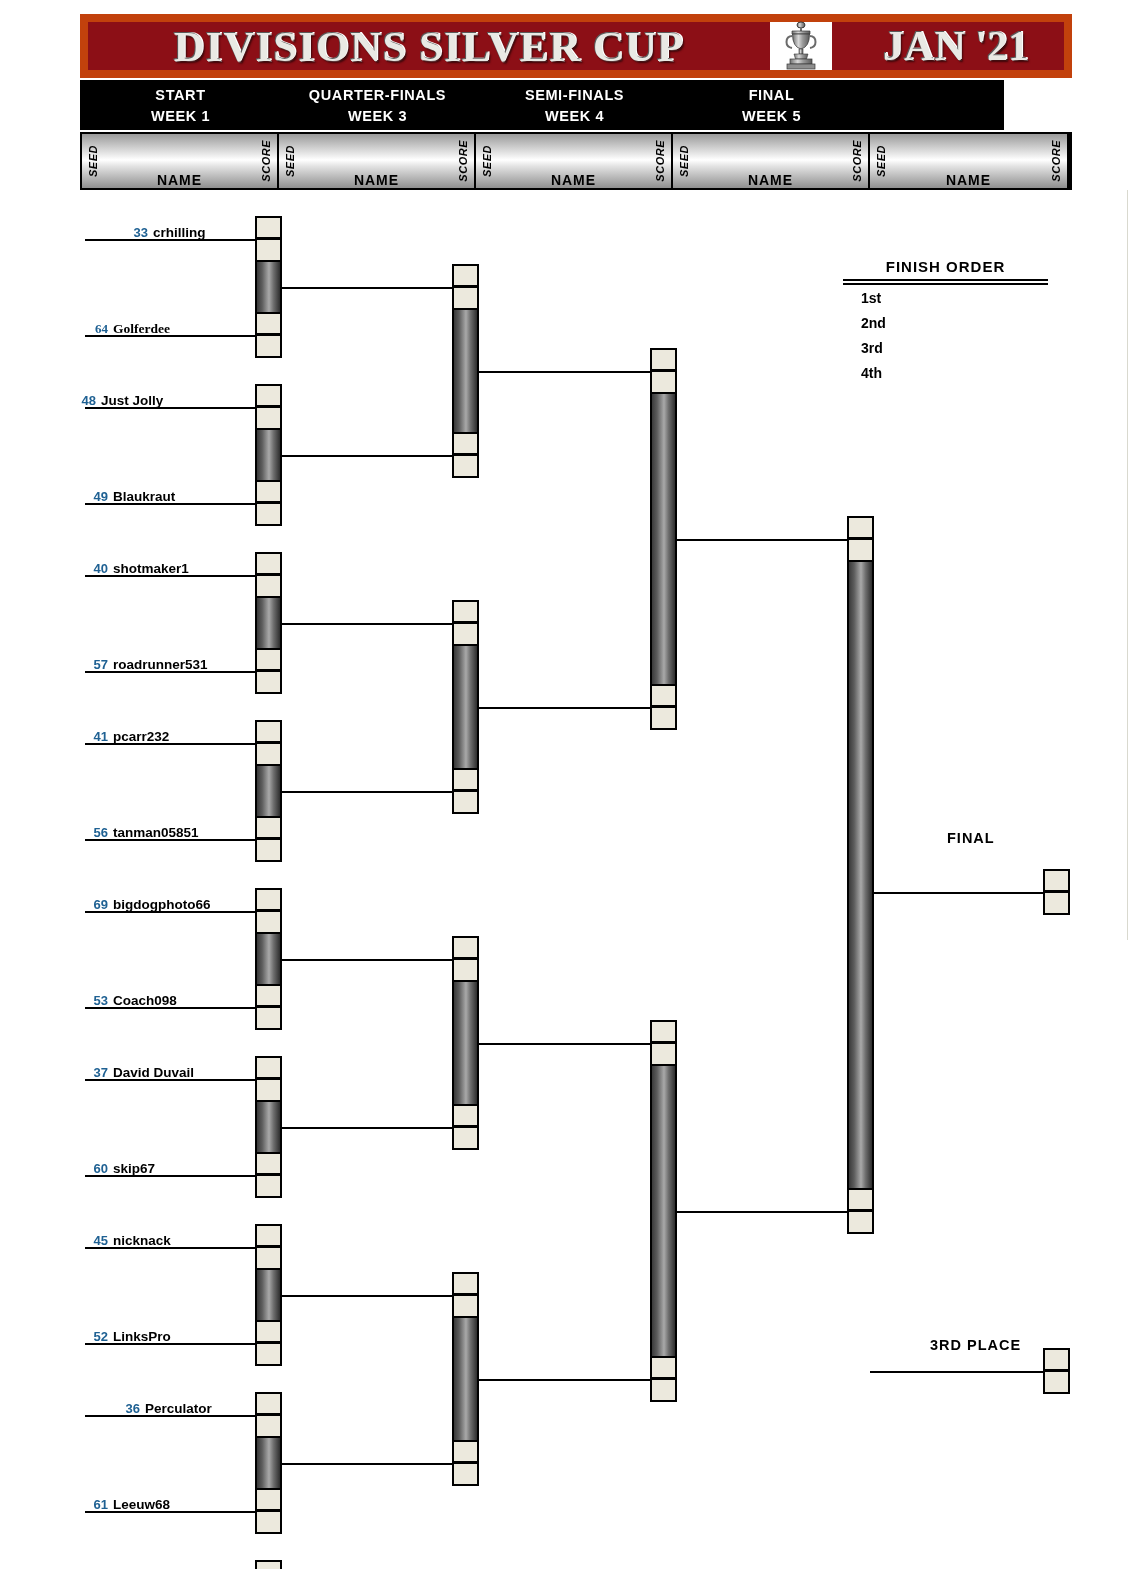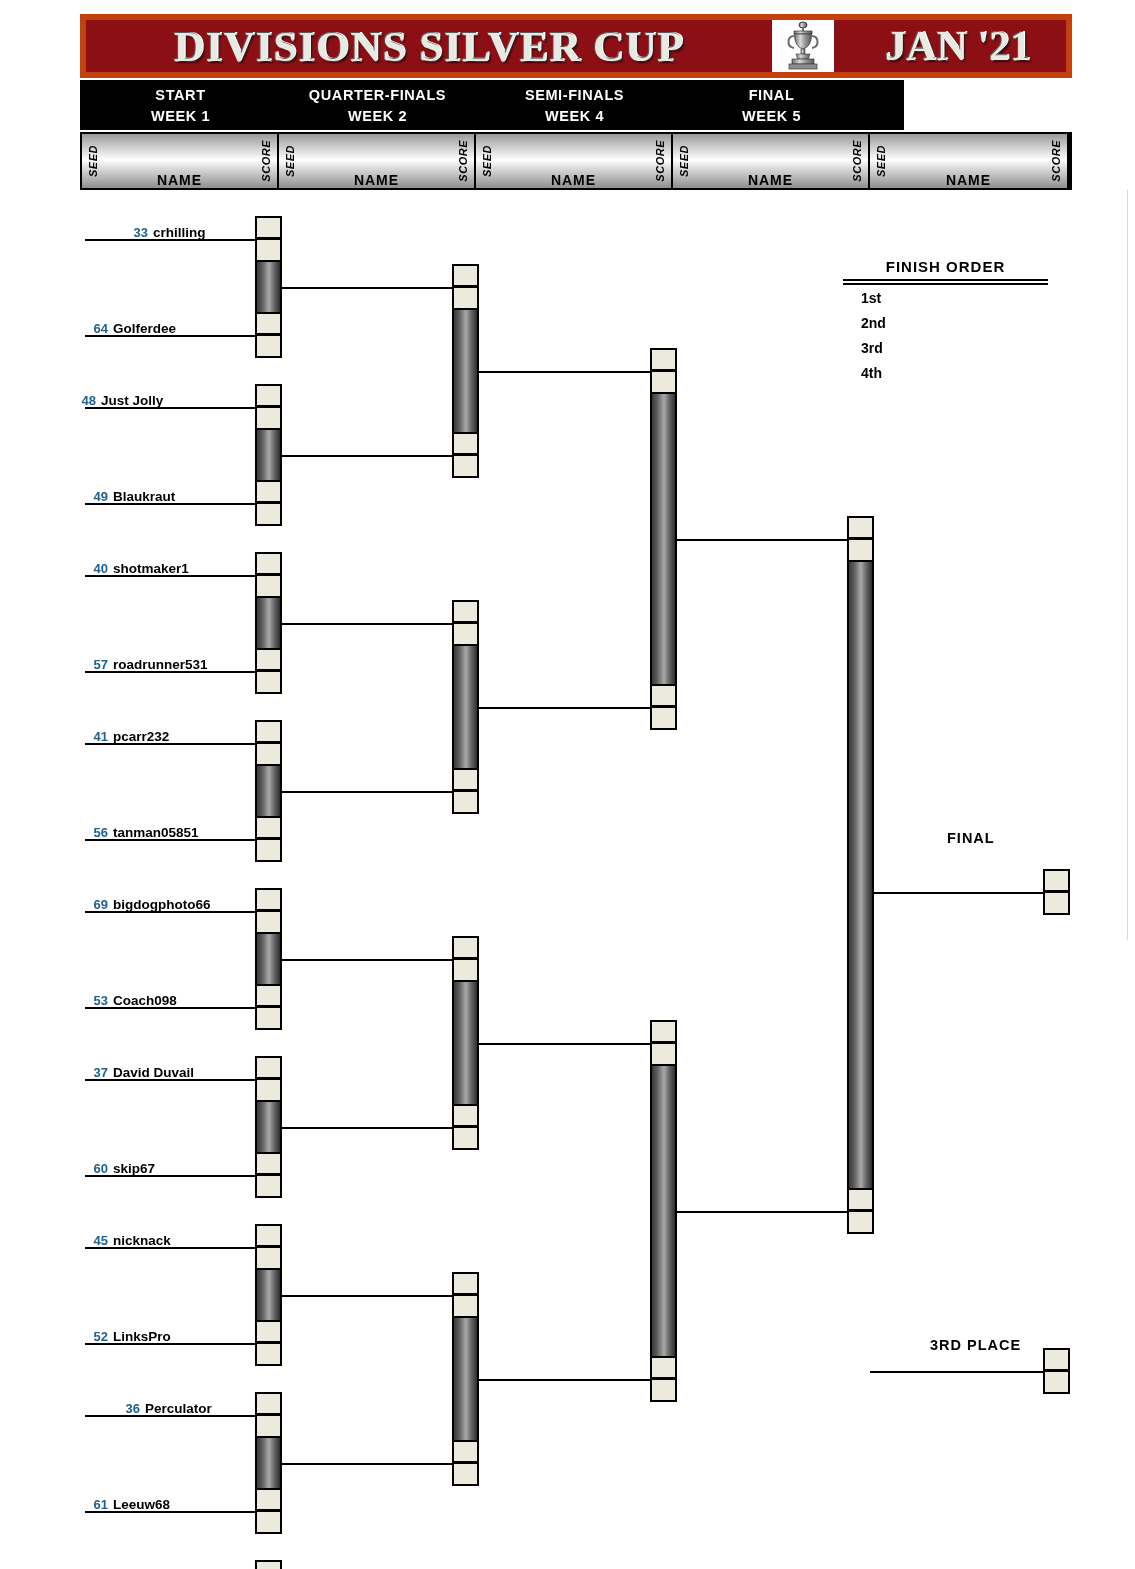--- a/index.html
+++ b/index.html
@@ -5,21 +5,21 @@
   html,body{margin:0;padding:0;background:#ffffff;}
   body{
     width:1135px;height:1569px;position:relative;overflow:hidden;
     font-family:"Liberation Sans", sans-serif;
   }
   .stage{position:absolute;left:0;top:0;width:1135px;height:1569px;}
 
   
   .banner{
     position:absolute;left:80px;top:14px;width:992px;height:64px;
-    background:#8c0f16;border:6px solid #c2410c;box-sizing:border-box;
+    background:#8c0f16;border:8px solid #c2410c;box-sizing:border-box;
     display:flex;align-items:stretch;
   }
   .banner-title{
     flex:1 1 auto;display:flex;align-items:center;justify-content:center;
     font-family:"Liberation Serif", serif;
     font-weight:bold;font-size:43px;letter-spacing:1px;
     color:#e9e9e4;
     text-shadow:
       -1px -1px 0 #5a5a5a, 1px -1px 0 #ffffff,
        2px 2px 2px #3a0508, 1px 1px 0 #bdbdbd;
@@ -35,21 +35,21 @@
     font-weight:bold;font-size:42px;color:#e9e9e4;
     text-shadow:
       -1px -1px 0 #5a5a5a, 1px -1px 0 #ffffff,
        2px 2px 2px #3a0508, 1px 1px 0 #bdbdbd;
     white-space:nowrap;
     padding-left:16px;
   }
 
   
   .round-strip{
-    position:absolute;left:80px;top:80px;width:824px;height:50px;
+    position:absolute;left:80px;top:80px;width:924px;height:50px;
     background:#000000;border:2px solid #000;box-sizing:border-box;
     display:flex;
   }
   .round-cell{
     flex:0 0 197px;display:flex;flex-direction:column;
     align-items:center;justify-content:center;color:#ffffff;
   }
   .round-cell .rname{font-size:14.5px;font-weight:bold;letter-spacing:.6px;}
   .round-cell .rweek{font-size:14.5px;font-weight:bold;letter-spacing:.6px;margin-top:5px;}
 
@@ -157,21 +157,21 @@
     <div class="banner-date">JAN '21</div>
   </div>
 
   <div class="round-strip">
     <div class="round-cell">
       <span class="rname">START</span>
       <span class="rweek">WEEK 1</span>
     </div>
     <div class="round-cell">
       <span class="rname">QUARTER-FINALS</span>
-      <span class="rweek">WEEK 2</span>
+      <span class="rweek">WEEK 3</span>
     </div>
     <div class="round-cell">
       <span class="rname">SEMI-FINALS</span>
       <span class="rweek">WEEK 4</span>
     </div>
     <div class="round-cell">
       <span class="rname">FINAL</span>
       <span class="rweek">WEEK 5</span>
     </div>
   </div>
@@ -262,21 +262,21 @@
 
   <div id="bracket-layer">
       <div class="sbox" style="left:255px;top:216px;"></div>
       <div class="sbox lower" style="left:255px;top:239px;"></div>
       <div class="vbar" style="left:255px;top:262px;height:50px;"></div>
       <div class="sbox" style="left:255px;top:312px;"></div>
       <div class="sbox lower" style="left:255px;top:335px;"></div>
       <div class="nameline" style="left:85px;top:239px;width:170px;"></div>
       <div class="nameline" style="left:85px;top:335px;width:170px;"></div>
       <div class="plabel" style="left:88px;top:224px;margin-left:40px;"><span class="seed">33</span><span class="pname">crhilling</span></div>
-      <div class="plabel" style="left:88px;top:320px;"><span class="seed">64</span><span class="pname">Golferdee</span></div>
+      <div class="plabel" style="left:88px;top:320px;font-family:Liberation Serif, serif;"><span class="seed">64</span><span class="pname">Golferdee</span></div>
       <div class="sbox" style="left:255px;top:384px;"></div>
       <div class="sbox lower" style="left:255px;top:407px;"></div>
       <div class="vbar" style="left:255px;top:430px;height:50px;"></div>
       <div class="sbox" style="left:255px;top:480px;"></div>
       <div class="sbox lower" style="left:255px;top:503px;"></div>
       <div class="nameline" style="left:85px;top:407px;width:170px;"></div>
       <div class="nameline" style="left:85px;top:503px;width:170px;"></div>
       <div class="plabel" style="left:76px;top:392px;"><span class="seed">48</span><span class="pname">Just Jolly</span></div>
       <div class="plabel" style="left:88px;top:488px;"><span class="seed">49</span><span class="pname">Blaukraut</span></div>
       <div class="sbox" style="left:255px;top:552px;"></div>

